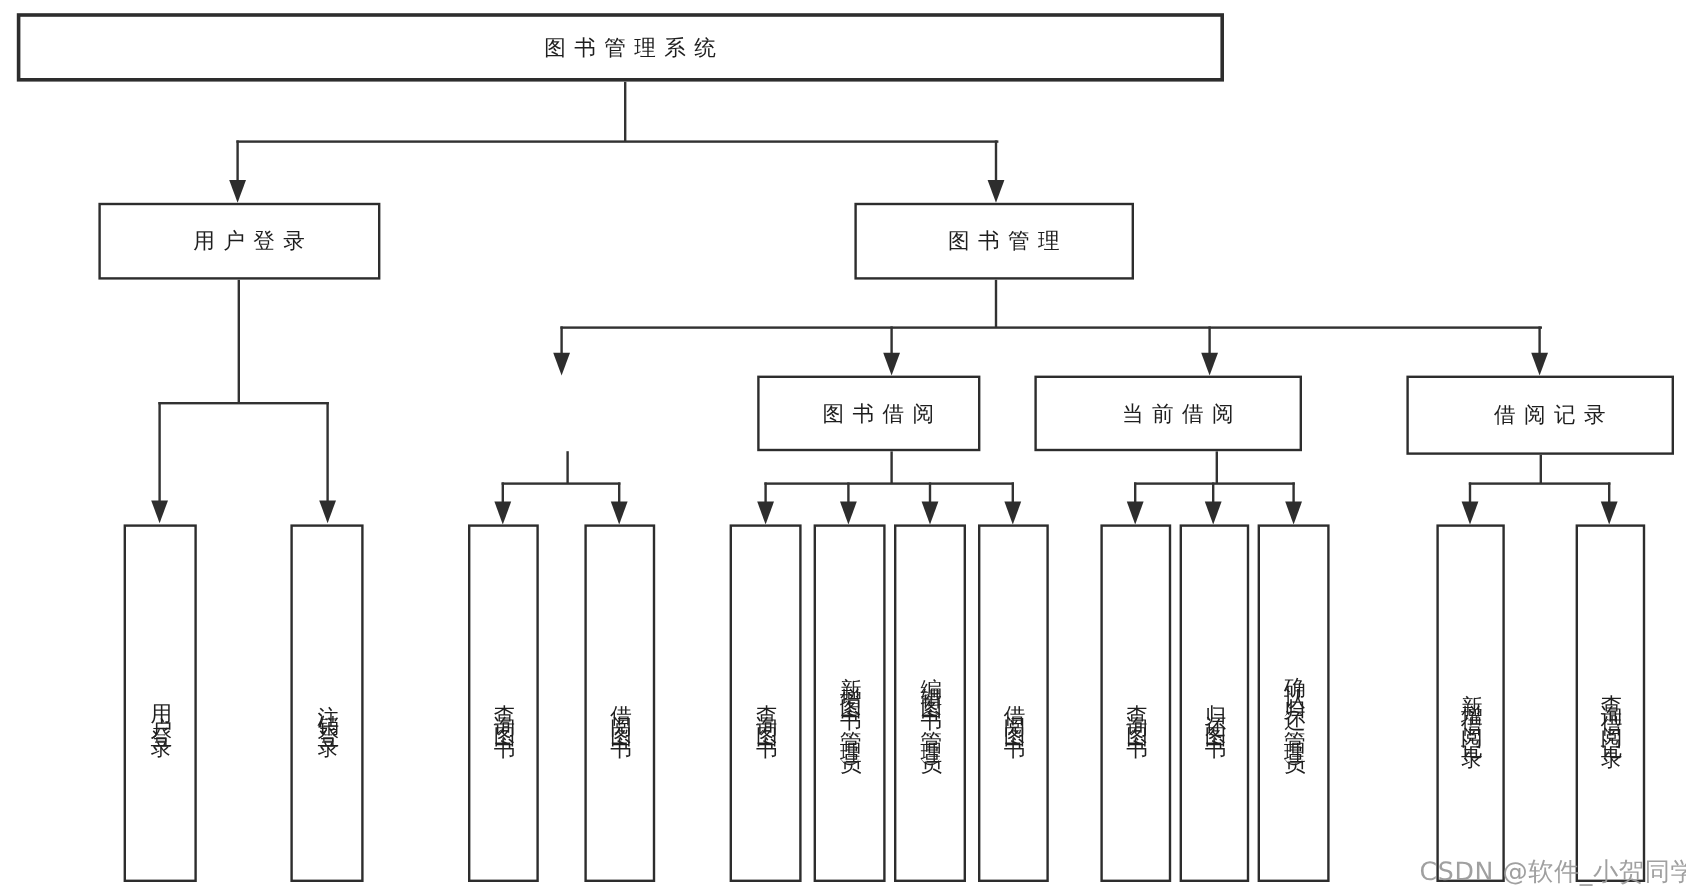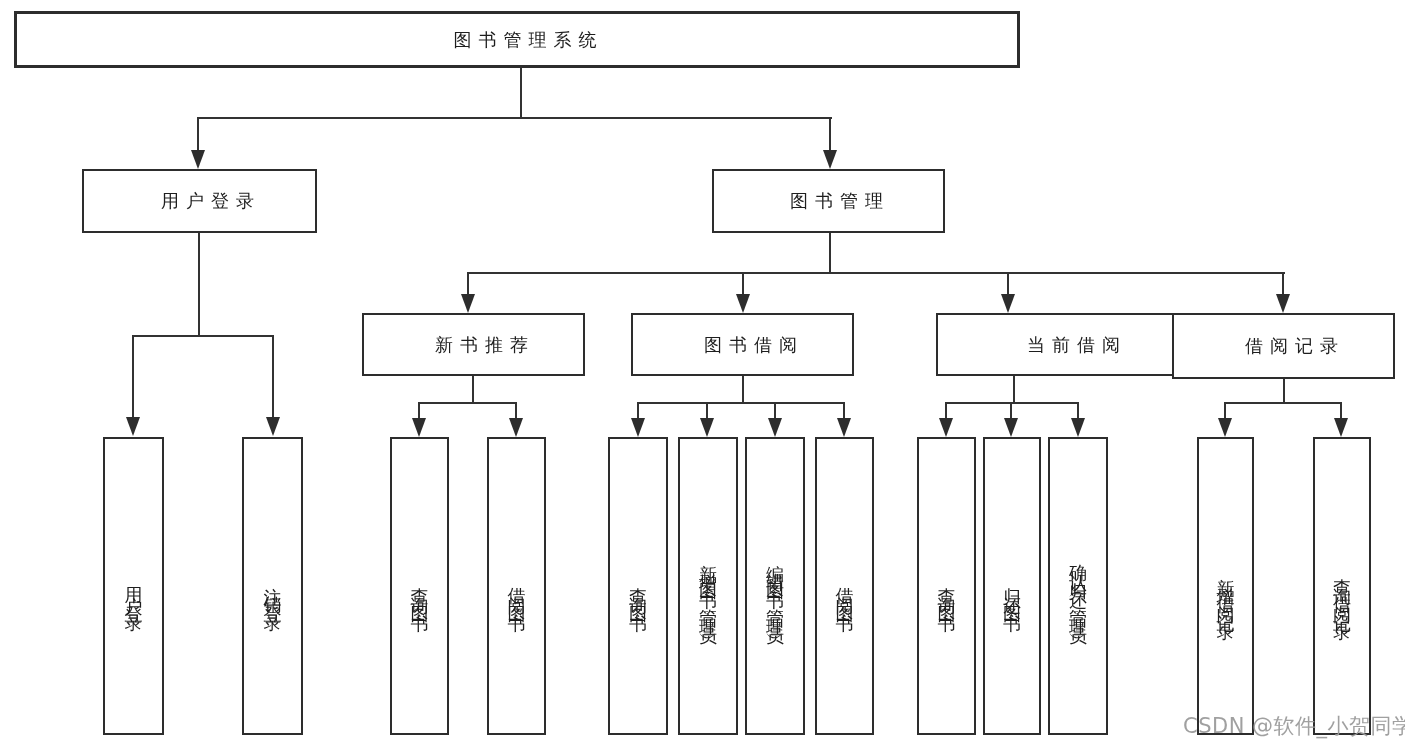--- a/index.html
+++ b/index.html
@@ -91,23 +91,22 @@
   <div class="vl" style="left:1224px;top:402px;height:17px"></div>
   <div class="vl" style="left:1340px;top:402px;height:17px"></div>
   <div class="ar" style="left:1218px;top:418px"></div>
   <div class="ar" style="left:1334px;top:418px"></div>
 
   <div class="node h-node root" style="left:14px;top:11px;width:1006px;height:57px">图书管理系统</div>
 
   <div class="node h-node" style="left:82px;top:169px;width:235px;height:64px">用户登录</div>
   <div class="node h-node" style="left:712px;top:169px;width:233px;height:64px">图书管理</div>
 
-  <div class="node h-node" style="left:362px;top:313px;width:223px;height:63px">新书推荐</div>
-  <div class="node h-node" style="left:631px;top:313px;width:223px;height:63px">图书借阅</div>
-  <div class="node h-node" style="left:936px;top:313px;width:259px;height:63px">当前借阅</div>
+  <div class="node h-node" style="left:631px;top:313px;width:186px;height:63px">图书借阅</div>
+  <div class="node h-node" style="left:862px;top:313px;width:223px;height:63px">当前借阅</div>
   <div class="node h-node" style="left:1172px;top:313px;width:223px;height:66px">借阅记录</div>
 
   <div class="node v-node" style="left:103px;top:437px;width:61px;height:298px">用户登录</div>
   <div class="node v-node" style="left:242px;top:437px;width:61px;height:298px">注销登录</div>
 
   <div class="node v-node" style="left:390px;top:437px;width:59px;height:298px">查询图书</div>
   <div class="node v-node" style="left:487px;top:437px;width:59px;height:298px">借阅图书</div>
 
   <div class="node v-node" style="left:608px;top:437px;width:60px;height:298px">查询图书</div>
   <div class="node v-node" style="left:678px;top:437px;width:60px;height:298px">新增图书（管理员）</div>

